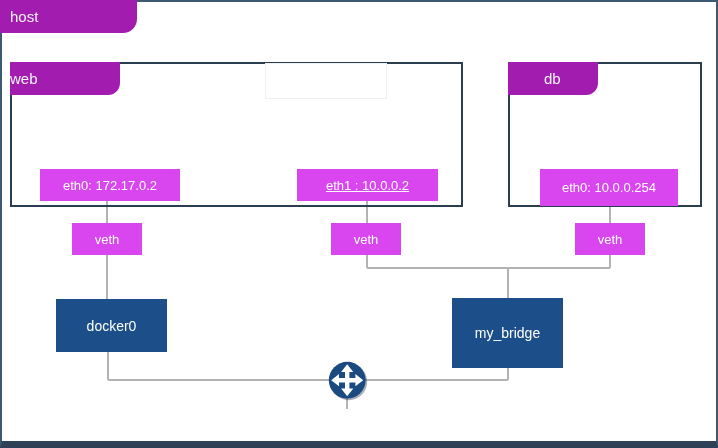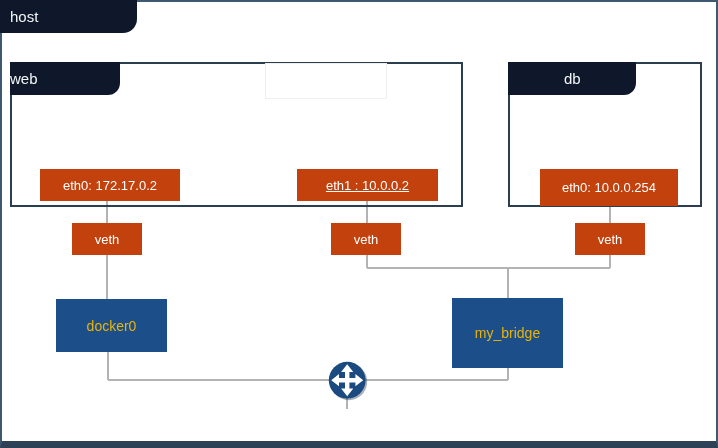--- a/index.html
+++ b/index.html
@@ -5,49 +5,49 @@
   html,body{margin:0;padding:0;background:#ffffff;}
   body{font-family:"Liberation Sans", sans-serif;}
   .canvas{position:relative;width:718px;height:448px;background:#ffffff;overflow:hidden;}
 
   
   .host-frame{position:absolute;left:0;top:0;width:718px;height:448px;box-sizing:border-box;
     border-style:solid;border-width:2px 2px 7px 2px;
     border-color:#3E5A72 #3E5A72 #2E4156 #3E5A72;z-index:0;}
 
   
-  .tab{position:absolute;background:#0f172a;color:#F3F6F9;font-size:15px;
+  .tab{position:absolute;background:#a21caf;color:#F3F6F9;font-size:15px;
     display:flex;align-items:center;box-sizing:border-box;z-index:3;
     border-bottom-right-radius:14px;}
   .tab-host{left:0;top:0;width:137px;height:33px;padding-left:10px;}
   .tab-web{left:10px;top:62px;width:110px;height:33px;border-bottom-right-radius:12px;}
-  .tab-db{left:508px;top:62px;width:128px;height:33px;padding-left:56px;border-bottom-right-radius:12px;}
+  .tab-db{left:508px;top:62px;width:90px;height:33px;padding-left:36px;border-bottom-right-radius:12px;}
 
   
   .cbox{position:absolute;background:#ffffff;border:2px solid #2B3E50;box-sizing:border-box;z-index:1;}
   .cbox-web{left:10px;top:62px;width:453px;height:145px;}
   .cbox-db{left:508px;top:62px;width:194px;height:145px;}
 
   
   .ghost{position:absolute;left:265px;top:63px;width:122px;height:36px;background:#ffffff;
     border:1px solid #EFEFEF;box-sizing:border-box;z-index:3;}
 
   
-  .chip{position:absolute;background:#c2410c;color:#ffffff;font-size:13px;
+  .chip{position:absolute;background:#d946ef;color:#ffffff;font-size:13px;
     display:flex;align-items:center;justify-content:center;box-sizing:border-box;z-index:3;}
   .chip-eth0-web{left:40px;top:169px;width:140px;height:32px;}
   .chip-eth1-web{left:297px;top:169px;width:141px;height:32px;text-decoration:underline;}
   .chip-eth0-db{left:540px;top:169px;width:138px;height:37px;}
   .chip-veth1{left:72px;top:223px;width:70px;height:32px;}
   .chip-veth2{left:331px;top:223px;width:70px;height:32px;}
   .chip-veth3{left:575px;top:223px;width:70px;height:32px;}
   .chip-host-eth{left:280px;top:409px;width:138px;height:29px;}
 
   
-  .bridge{position:absolute;background:#1C4E8A;color:#eab308;font-size:14px;
+  .bridge{position:absolute;background:#1C4E8A;color:#ffffff;font-size:14px;
     display:flex;align-items:center;justify-content:center;box-sizing:border-box;z-index:3;}
   .bridge-docker0{left:56px;top:299px;width:111px;height:53px;}
   .bridge-mybridge{left:452px;top:298px;width:111px;height:70px;}
 
   
   .lines{position:absolute;left:0;top:0;z-index:2;pointer-events:none;}
 
   
   .router{position:absolute;left:327px;top:360px;width:41px;height:41px;z-index:4;}
 </style>

